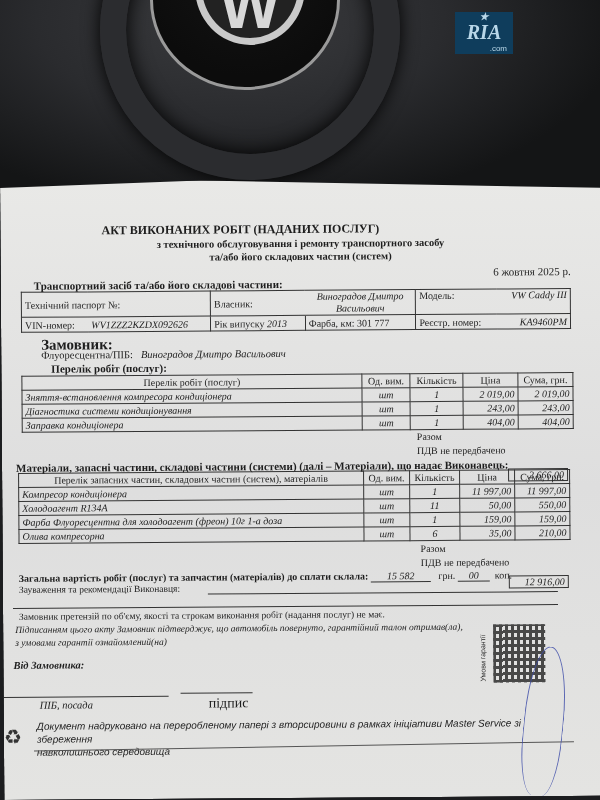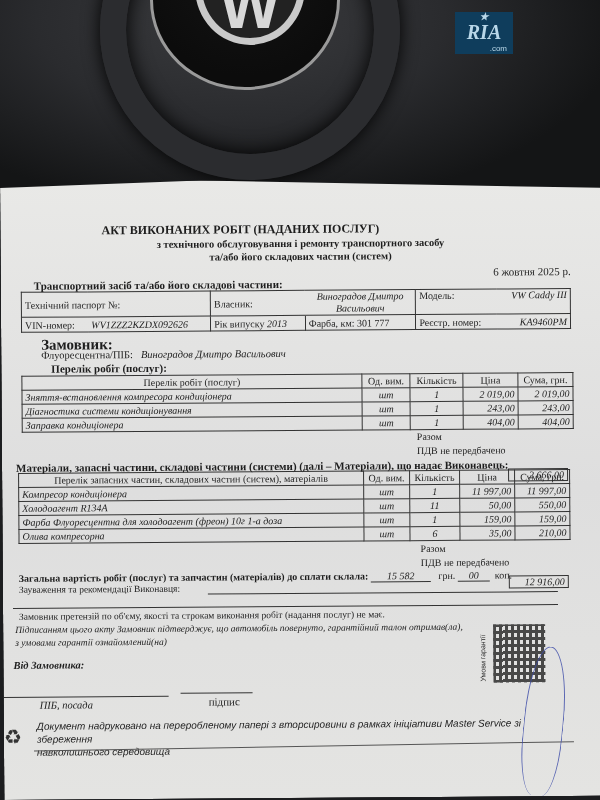--- a/index.html
+++ b/index.html
@@ -266,21 +266,21 @@
   <div class="label-line small it" style="left:12px;top:445px;">Підписанням цього акту Замовник підтверджує, що автомобіль повернуто, гарантійний талон отримав(ла),</div>
   <div class="label-line small it" style="left:12px;top:458px;">з умовами гарантії ознайомлений(на)</div>
 
   <div class="qr-label" style="top:505px;">Умови гарантії</div>
   <div class="qr"></div>
 
   <div class="label-line it" style="left:10px;top:480px;font-weight:bold;font-size:10.5px;">Від Замовника:</div>
   <div class="sig-line" style="left:0px;top:517px;width:165px;"></div>
   <div class="sig-line" style="left:177px;top:514px;width:72px;"></div>
   <div class="label-line it" style="left:36px;top:520px;font-size:10.5px;">ПІБ, посада</div>
-  <div class="label-line" style="left:205px;top:517px;font-size:11px;">підпис</div>
+  <div class="label-line" style="left:205px;top:517px;font-size:14px;">підпис</div>
 
   <div class="recycle-icon">♻</div>
   <div class="eco-note">
     <span>Документ надруковано на переробленому папері з вторсировини в рамках ініціативи Master Service зі збереження</span><br>
     <span>навколишнього середовища</span>
   </div>
   <div class="eco-line"></div>
   <div class="signature"></div>
  </div>
 </div>

